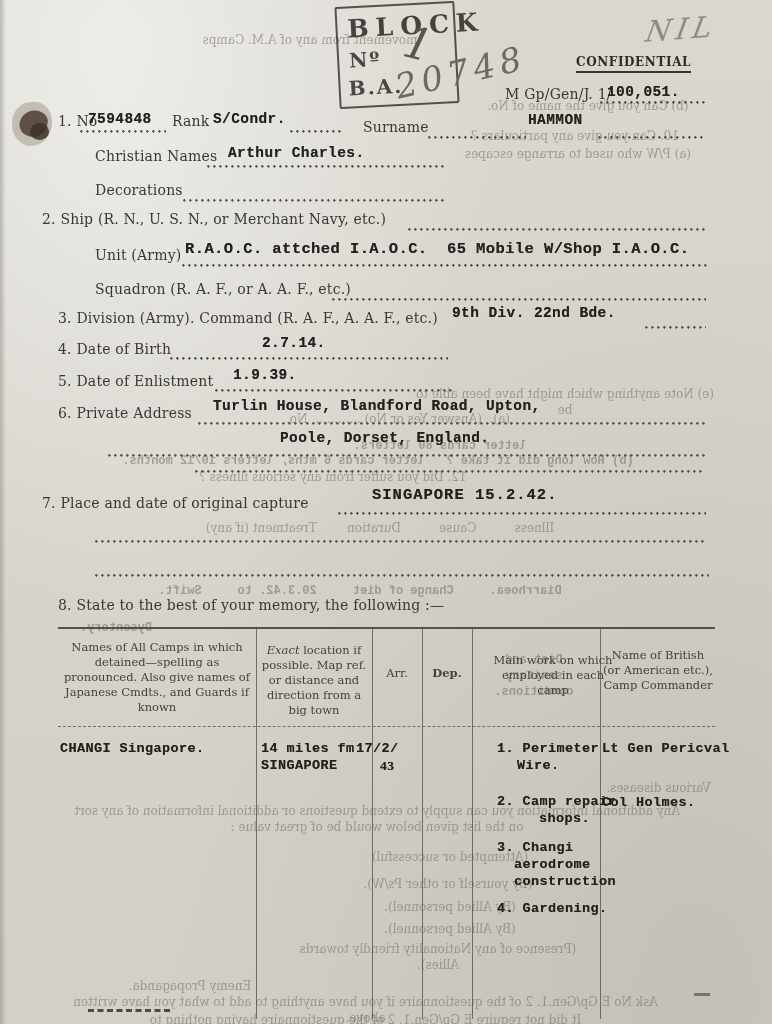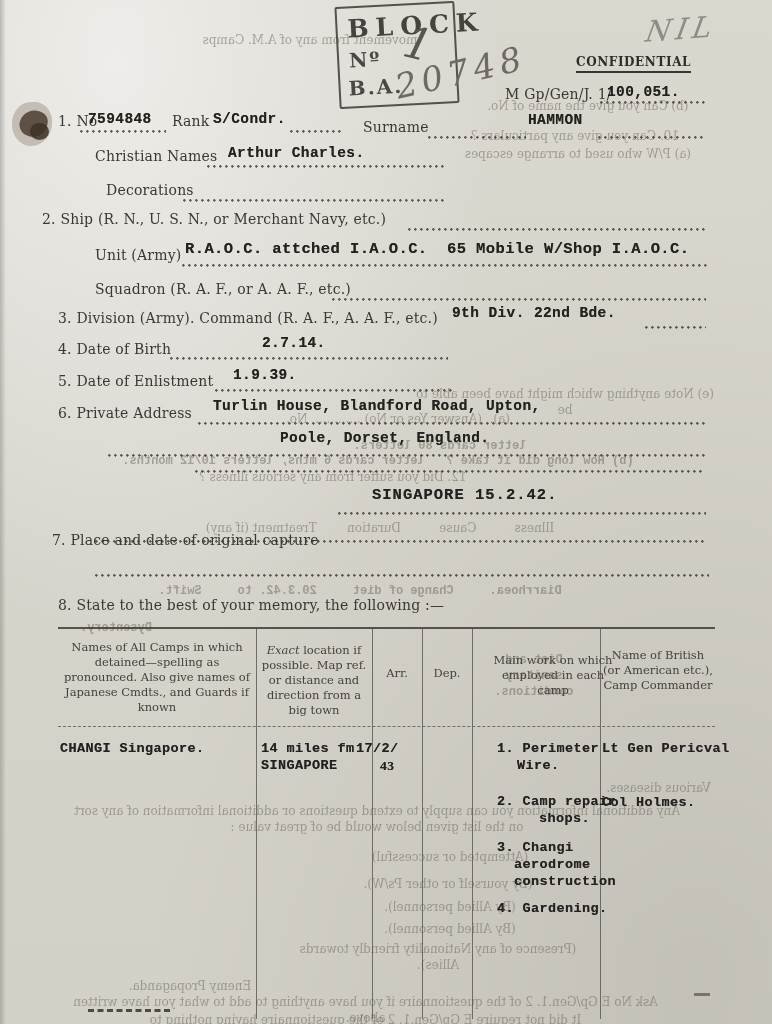--- a/index.html
+++ b/index.html
@@ -112,21 +112,21 @@
   <span class="typed" style="left:213px;top:111px;">S/Condr.</span>
   <div class="dots" style="left:290px;top:130px;width:52px;"></div>
   <span class="lbl" style="left:363px;top:119px;">Surname</span>
   <div class="dots" style="left:428px;top:136px;width:98px;"></div>
   <span class="typed" style="left:528px;top:112px;">HAMMON</span>
   <div class="dots" style="left:598px;top:136px;width:108px;"></div>
 
   <span class="lbl" style="left:95px;top:148px;">Christian Names</span>
   <span class="typed" style="left:228px;top:145px;">Arthur Charles.</span>
   <div class="dots" style="left:207px;top:165px;width:238px;"></div>
-  <span class="lbl" style="left:106px;top:182px;">Decorations</span>
+  <span class="lbl" style="left:95px;top:182px;">Decorations</span>
   <div class="dots" style="left:183px;top:199px;width:262px;"></div>
 
   <span class="lbl" style="left:42px;top:211px;">2. Ship (R. N., U. S. N., or Merchant Navy, etc.)</span>
   <div class="dots" style="left:408px;top:228px;width:298px;"></div>
   <span class="lbl" style="left:95px;top:247px;">Unit (Army)</span>
   <span class="typed unit" style="left:185px;top:240px;">R.A.O.C. attched I.A.O.C.  65 Mobile W/Shop I.A.O.C.</span>
   <div class="dots" style="left:182px;top:264px;width:525px;"></div>
   <span class="lbl" style="left:95px;top:281px;">Squadron (R. A. F., or A. A. F., etc.)</span>
   <div class="dots" style="left:332px;top:298px;width:374px;"></div>
 
@@ -141,40 +141,40 @@
   <span class="typed" style="left:233px;top:367px;">1.9.39.</span>
   <div class="dots" style="left:215px;top:389px;width:237px;"></div>
 
   <span class="lbl" style="left:58px;top:405px;">6. Private Address</span>
   <span class="typed" style="left:213px;top:398px;">Turlin House, Blandford Road, Upton,</span>
   <div class="dots" style="left:198px;top:422px;width:508px;"></div>
   <span class="typed" style="left:280px;top:430px;">Poole, Dorset, England.</span>
   <div class="dots" style="left:108px;top:454px;width:600px;"></div>
   <div class="dots" style="left:195px;top:470px;width:507px;"></div>
 
-  <span class="lbl" style="left:52px;top:495px;margin-top:37px;">7. Place and date of original capture</span>
+  <span class="lbl" style="left:42px;top:495px;">7. Place and date of original capture</span>
   <span class="typed cap" style="left:372px;top:486px;">SINGAPORE 15.2.42.</span>
   <div class="dots" style="left:338px;top:512px;width:368px;"></div>
   <div class="dots" style="left:95px;top:540px;width:610px;"></div>
   <div class="dots" style="left:95px;top:574px;width:614px;"></div>
 
   <span class="lbl" style="left:58px;top:597px;">8. State to the best of your memory, the following :—</span>
 
   <div class="rule" style="left:58px;top:627px;width:657px;height:2px;background:rgba(62,60,54,.85);"></div>
   <div class="vline" style="left:256px;"></div>
   <div class="vline" style="left:372px;"></div>
   <div class="vline" style="left:422px;"></div>
   <div class="vline" style="left:472px;"></div>
   <div class="vline" style="left:600px;"></div>
   <div class="rule" style="left:58px;top:726px;width:657px;border-top:1.5px dashed rgba(90,88,80,.8);"></div>
 
   <div class="hdr" style="left:62px;top:640px;width:190px;">Names of All Camps in which detained—spelling as pronounced.  Also give names of Japanese Cmdts., and Guards if known</div>
   <div class="hdr" style="left:258px;top:643px;width:112px;"><i>Exact</i><span> location if possible.  Map ref. or distance and direction from a big town</span></div>
   <div class="hdr" style="left:374px;top:666px;width:46px;">Arr.</div>
-  <div class="hdr" style="left:424px;top:666px;width:46px;">Dep.</div>
+  <div class="hdr" style="left:424px;top:666px;width:46px;font-weight:bold;">Dep.</div>
   <div class="hdr" style="left:492px;top:653px;width:122px;">Main work on which employed in each camp</div>
   <div class="hdr" style="left:602px;top:648px;width:112px;">Name of British (or American etc.), Camp Commander</div>
 
   <span class="typed sm" style="left:60px;top:741px;">CHANGI Singapore.</span>
   <span class="typed sm" style="left:261px;top:741px;">14 miles fm</span>
   <span class="typed sm" style="left:261px;top:758px;">SINGAPORE</span>
   <span class="typed sm" style="left:356px;top:741px;">17/2/</span>
   <span class="typed sm" style="left:380px;top:758px;font-family:Liberation Serif, serif;">43</span>
   <span class="typed sm" style="left:497px;top:741px;">1. Perimeter</span>
   <span class="typed sm" style="left:517px;top:758px;">Wire.</span>

